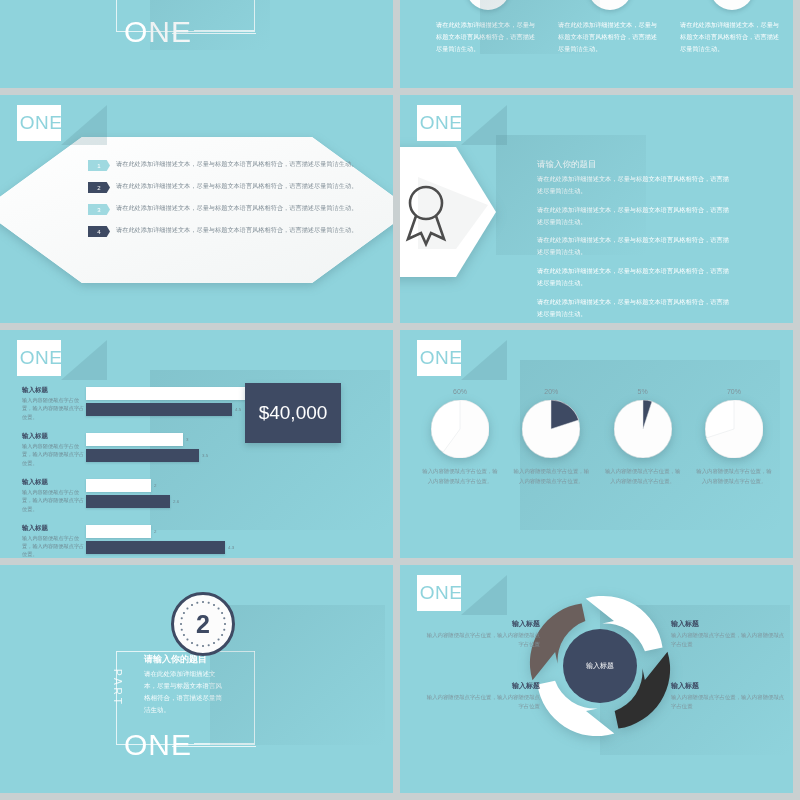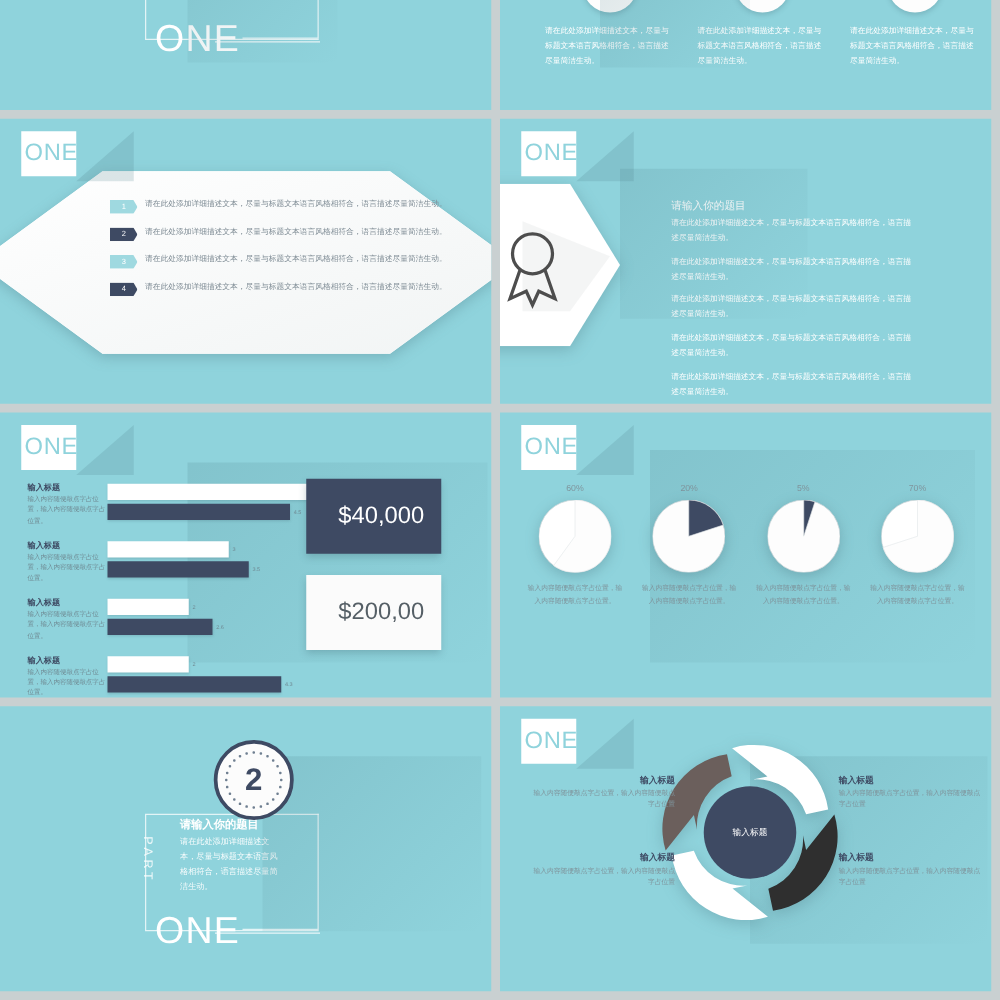--- a/index.html
+++ b/index.html
@@ -112,21 +112,20 @@
   .barlabels .bd{color:#6f8a93;font-size:5.2px;line-height:1.6;}
   .bars{flex:1;padding-top:1px;}
   .barline{display:flex;align-items:center;margin-bottom:3px;}
   .bar{height:13px;box-shadow:0 1px 2px rgba(60,100,110,.25);}
   .bar.w{background:#ffffff;}
   .bar.d{background:#3e4a63;}
   .bval{font-size:4.4px;color:#6f8a93;margin-left:3px;}
   .card{
     position:absolute;z-index:3;display:flex;align-items:center;justify-content:center;
     box-shadow:0 3px 6px rgba(60,100,110,.3);
-    padding-left:12px;
   }
   .card.dark{left:245px;top:53px;width:96px;height:60px;background:#3e4a63;color:#ffffff;font-size:19px;}
   .card.light{left:245px;top:130px;width:96px;height:60px;background:#fbfbfb;color:#555f66;font-size:19px;}
   
   .pies{position:absolute;left:18px;top:58px;width:358px;display:flex;justify-content:space-between;z-index:3;}
   .pieitem{width:84px;text-align:center;}
   .pct{color:#7f949c;font-size:7px;margin-bottom:5px;}
   .piewrap{width:58px;height:58px;margin:0 auto;filter:drop-shadow(0 3px 5px rgba(60,100,110,.3));}
   .piecap{color:#7f949c;font-size:5.4px;line-height:1.85;margin-top:8px;padding:0 4px;}
   
@@ -325,21 +324,20 @@
               <span class="bval">2</span>
             </div>
             <div class="barline">
               <div class="bar d" style="width: 139px;"></div>
               <span class="bval">4.3</span>
             </div>
           </div>
         </div>
       </div>
     <div class="card dark">$40,000</div>
-    <div class="card light">$200,00</div>
   </div>
 
   <div class="slide s6">
     <div class="one-badge">
         <span>ONE</span>
       </div>
     <div class="badge-shadow"></div>
     <div class="diag-shadow" style="left:120px;top:30px;width:260px;height:170px;"></div>
     <div class="pies" id="pies">
         <div class="pieitem">

